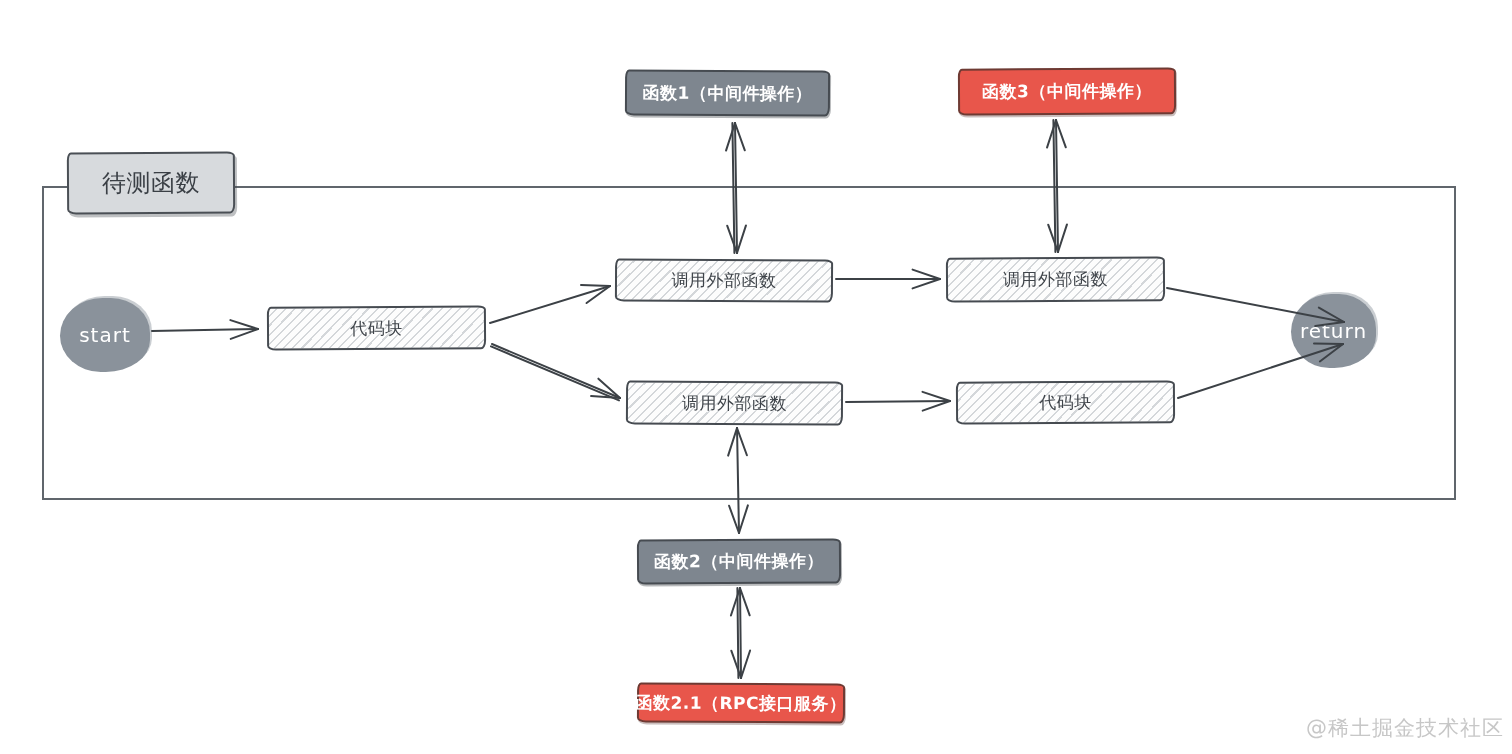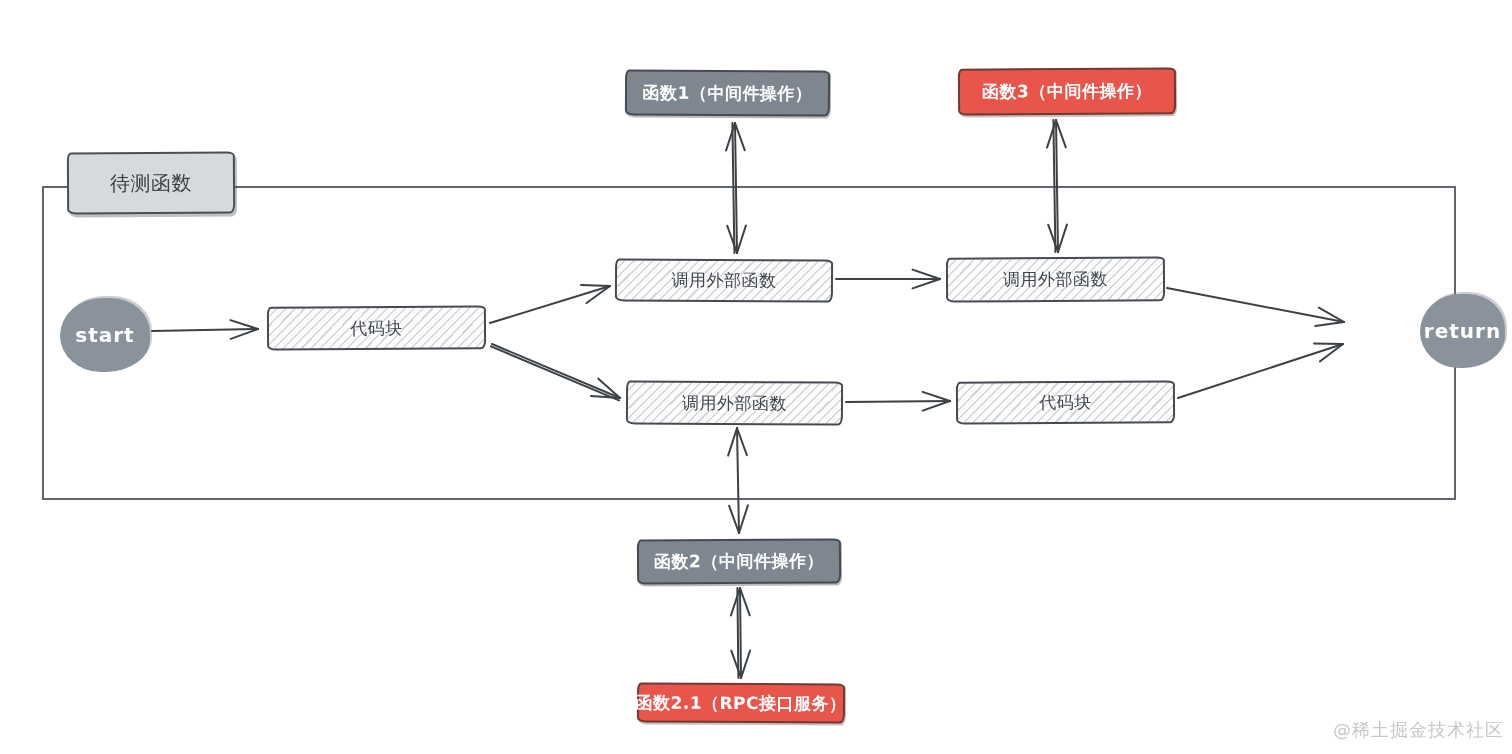--- a/index.html
+++ b/index.html
@@ -23,29 +23,29 @@
       transparent 0, transparent 5px, #d4d7da 5px, #d4d7da 6.5px);
   }
   .ellipse {
     background: #8a929b;
     border-radius: 50% 46% 52% 48% / 54% 50% 46% 52%;
     box-shadow: 2px -2px 0 0 rgba(138,146,155,.45);
   }
   .lbl { font-size: 17px; color: #3f444a; letter-spacing: .5px; white-space: nowrap;
          text-shadow: 0 0 3px #ffffff, 0 0 3px #ffffff; }
   .light { color: #ffffff; font-weight: bold; text-shadow: none; }
-  .script-text { font-size: 20px; color: #ffffff; font-weight: bold; letter-spacing: 1px; text-shadow: none; }
-  .container-lbl { font-size: 20px; color: #3a3f45; text-shadow: none; }
+  .script-text { font-size: 20px; color: #ffffff; font-weight: normal; letter-spacing: 1px; text-shadow: none; }
+  .container-lbl { font-size: 24px; color: #3a3f45; text-shadow: none; }
   .outer-rect { position: absolute; left: 42px; top: 186px; width: 1414px; height: 314px;
                 border: 2px solid #60666c; z-index: 1; }
   .r-a { transform: rotate(-0.35deg); }
   .r-b { transform: rotate(0.3deg); }
   #edges { position: absolute; left: 0; top: 0; z-index: 5; pointer-events: none; }
   #edges line { stroke-width: 2; stroke-linecap: round; fill: none; }
-  .watermark { position: absolute; right: 8px; bottom: 12px; font-size: 18px;
+  .watermark { position: absolute; right: 8px; bottom: 12px; font-size: 21px;
                color: #c7c7c7; letter-spacing: 1px; z-index: 6; text-align: right; }
 </style>
 </head>
 <body>
 
 <div class="canvas">
 
   <div class="outer-rect"></div>
 
   <svg id="edges" width="1512" height="754">
@@ -127,21 +127,21 @@
   </div>
 
   <div class="node box red r-a" style="left:958px;top:68px;width:218px;height:47px">
     <span class="lbl light">函数3（中间件操作）</span>
   </div>
 
   <div class="node ellipse" style="left:60px;top:298px;width:90px;height:74px">
     <span class="lbl script-text">start</span>
   </div>
 
-  <div class="node ellipse" style="left:1420px;top:294px;width:85px;height:74px">
+  <div class="node ellipse" style="left:1291px;top:294px;width:85px;height:74px">
     <span class="lbl script-text">return</span>
   </div>
 
   <div class="node box hatch r-a" style="left:267px;top:306px;width:219px;height:44px">
     <span class="lbl">代码块</span>
   </div>
 
   <div class="node box hatch r-b" style="left:615px;top:259px;width:218px;height:43px">
     <span class="lbl">调用外部函数</span>
   </div>

